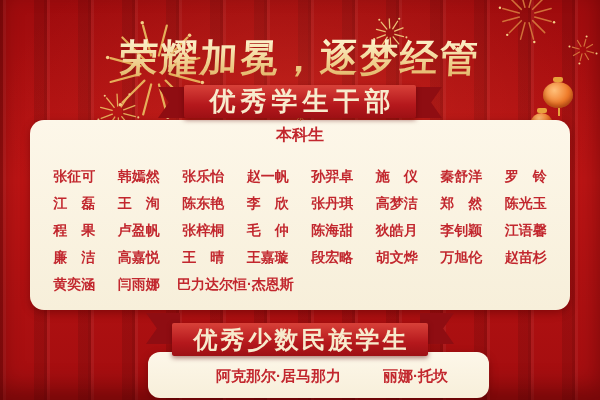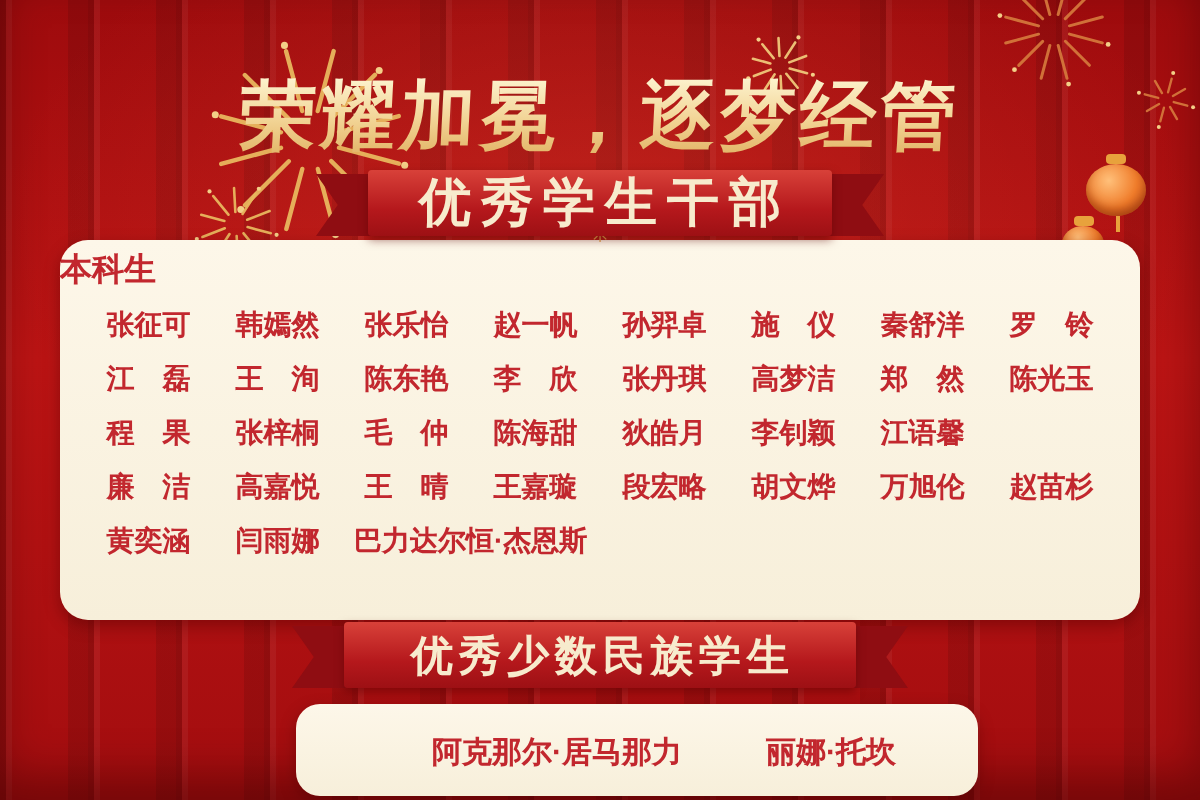--- a/index.html
+++ b/index.html
@@ -29,36 +29,36 @@
     position:relative; z-index:2; height:100%;
     display:flex; align-items:center; justify-content:center;
     background:linear-gradient(180deg,#d84139,var(--ribbon-red,#b5181c) 60%, #9d1014);
     border-radius:2px; box-shadow:0 2px 5px rgba(90,0,0,.5);
     color:#f7ebcd; font-weight:bold;
   }
   .ribbon .tail { position:absolute; top:2px; height:31px; width:34px; background:var(--ribbon-dark,#8f0d12); z-index:1; }
   .ribbon .tail.left  { left:-26px;  clip-path:polygon(0 0,100% 0,100% 100%,0 100%,32% 50%); }
   .ribbon .tail.right { right:-26px; clip-path:polygon(0 0,100% 0,68% 50%,100% 100%,0 100%); }
   .r1 { top:85px;  width:232px; } .r1 .band { font-size:26px; letter-spacing:5px; padding-left:5px; }
-  .r2 { top:311px; width:256px; } .r2 .band { font-size:21px; letter-spacing:3px; padding-left:3px; }
+  .r2 { top:311px; width:256px; } .r2 .band { font-size:24px; letter-spacing:3px; padding-left:3px;margin-top:12px; }
 
   .panel {
     position:absolute; z-index:3;
     background:linear-gradient(180deg,#fdf7e9,var(--panel-cream,#f7efda));
     border-radius:14px; box-shadow:0 3px 8px rgba(80,0,0,.45);
   }
   .p1 { left:30px;  top:120px; width:540px; height:190px; }
   .p2 { left:148px; top:352px; width:314px; height:46px; border-radius:12px;padding-left:27px; }
 
-  .subtab { position:relative; height:22px; padding-top:5px; text-align:left;
+  .subtab { position:relative; height:22px; padding-top:5px; text-align:center;
             font-size:16px; font-weight:bold; color:var(--name-red,#c2272e); }
   .sparkle { position:absolute; top:-9px; left:50%; transform:translateX(-50%);
              color:#e2a94f; font-size:12px; line-height:1; }
 
-  .grid { padding:2px 12px 0; }
+  .grid { padding:2px 12px 0;margin-top:14px; }
   .row  { display:flex; align-items:center; height:27px; }
   .cell { width:12.5%; text-align:center; font-size:14px; font-weight:bold;
           color:var(--name-red,#c2272e); white-space:nowrap; }
   .cell.wide { width:auto; padding:0 6px; }
 
   .names2 { display:flex; justify-content:center; gap:42px; padding-top:15px;
             font-size:15px; font-weight:bold; color:var(--name-red,#c2272e); }
 
   .lantern { position:absolute; z-index:2; border-radius:50%;
     background:radial-gradient(circle at 38% 32%, #ffc07a, var(--lantern-orange,#f07c2a) 55%, #c4511a);
@@ -188,20 +188,21 @@
           <span class="cell">王　洵</span>
           <span class="cell">陈东艳</span>
           <span class="cell">李　欣</span>
           <span class="cell">张丹琪</span>
           <span class="cell">高梦洁</span>
           <span class="cell">郑　然</span>
           <span class="cell">陈光玉</span>
         </div>
         <div class="row">
           <span class="cell">程　果</span>
+          <span class="cell">卢盈帆</span>
           <span class="cell">张梓桐</span>
           <span class="cell">毛　仲</span>
           <span class="cell">陈海甜</span>
           <span class="cell">狄皓月</span>
           <span class="cell">李钊颖</span>
           <span class="cell">江语馨</span>
         </div>
         <div class="row">
           <span class="cell">廉　洁</span>
           <span class="cell">高嘉悦</span>

